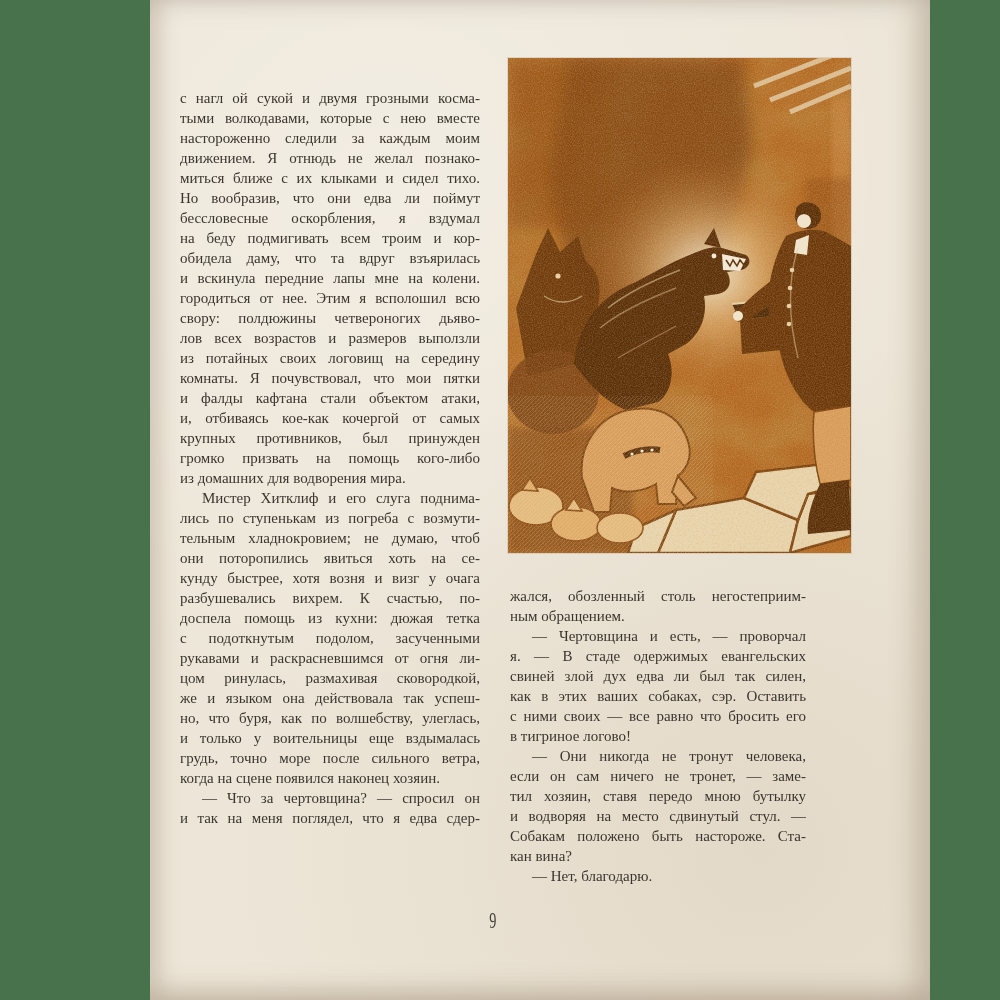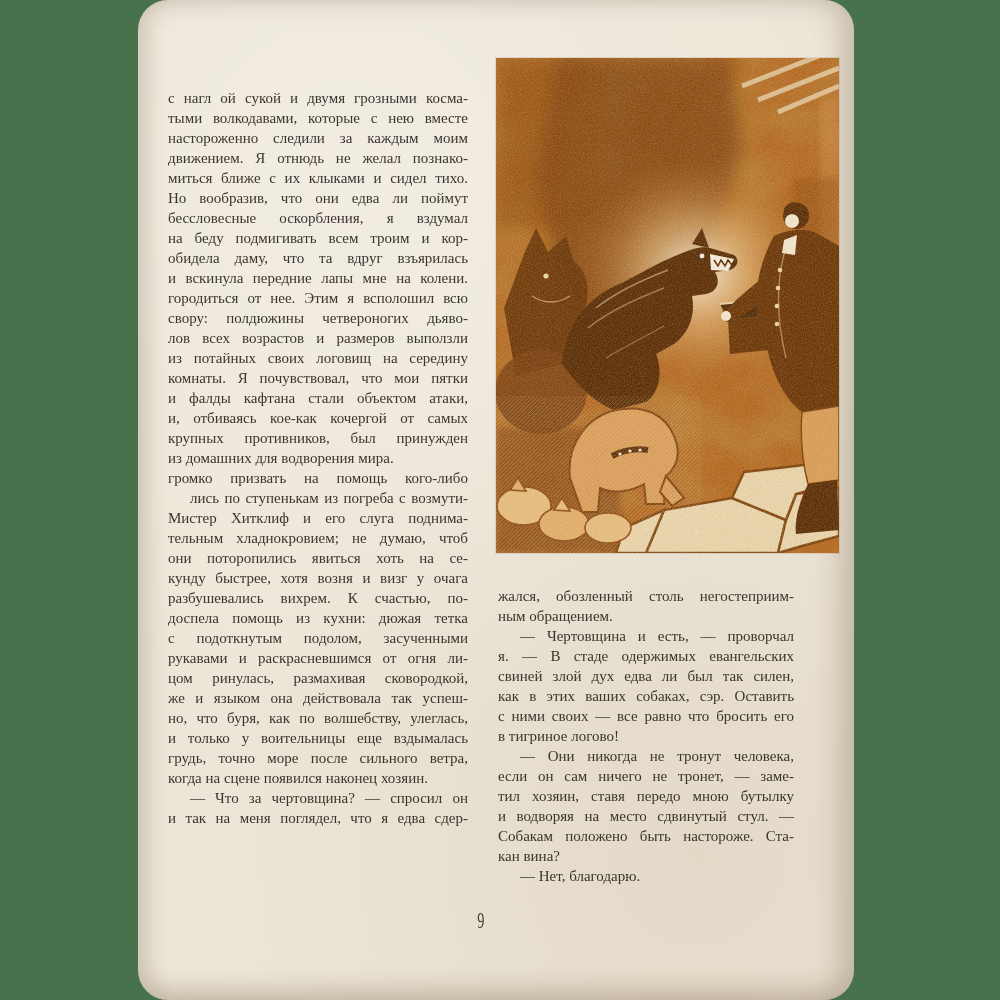--- a/index.html
+++ b/index.html
@@ -2,31 +2,30 @@
 <html><head>
 <meta charset="utf-8">
 <style>
   html,body{margin:0;padding:0;}
   body{
     width:1000px;height:1000px;overflow:hidden;
     background:#48724C;
     font-family:"Liberation Serif", serif;
   }
   #paper{
-    position:absolute;left:138px;top:0;width:716px;height:1000px;
+    position:absolute;left:150px;top:0;width:780px;height:1000px;
     background:
       radial-gradient(120% 90% at 30% 18%, rgba(255,255,255,.28), transparent 60%),
       radial-gradient(110% 85% at 78% 85%, rgba(185,165,135,.20), transparent 62%),
       #EDE6D8;
     box-shadow:
       inset -16px 0 26px rgba(140,120,95,.30),
       inset 12px 0 20px rgba(140,120,95,.20),
       inset 0 -14px 22px rgba(140,120,95,.16),
       inset 0 10px 18px rgba(255,255,255,.25);
-    border-radius: 30px;
   }
   .col{
     position:absolute;
     color:#3A352E;
     font-size:15px;
     line-height:20px;
     letter-spacing:0;
   }
   #col-left{left:30px;top:88px;width:300px;}
   #col-right{left:360px;top:586px;width:296px;}
@@ -67,26 +66,26 @@
         <div class="line">обидела даму, что та вдруг взъярилась</div>
         <div class="line">и вскинула передние лапы мне на колени.</div>
         <div class="line">городиться от нее. Этим я всполошил всю</div>
         <div class="line">свору: полдюжины четвероногих дьяво-</div>
         <div class="line">лов всех возрастов и размеров выползли</div>
         <div class="line">из потайных своих логовищ на середину</div>
         <div class="line">комнаты. Я почувствовал, что мои пятки</div>
         <div class="line">и фалды кафтана стали объектом атаки,</div>
         <div class="line">и, отбиваясь кое-как кочергой от самых</div>
         <div class="line">крупных противников, был принужден</div>
+        <div class="line">громко призвать на помощь кого-либо</div>
         <div class="line flush">из домашних для водворения мира.</div>
-        <div class="line">громко призвать на помощь кого-либо</div>
-      </div>
-      <div class="para indent">
+      </div>
+      <div class="para indent">
+        <div class="line">Мистер Хитклиф и его слуга поднима-</div>
         <div class="line">лись по ступенькам из погреба с возмути-</div>
-        <div class="line">Мистер Хитклиф и его слуга поднима-</div>
         <div class="line">тельным хладнокровием; не думаю, чтоб</div>
         <div class="line">они поторопились явиться хоть на се-</div>
         <div class="line">кунду быстрее, хотя возня и визг у очага</div>
         <div class="line">разбушевались вихрем. К счастью, по-</div>
         <div class="line">доспела помощь из кухни: дюжая тетка</div>
         <div class="line">с подоткнутым подолом, засученными</div>
         <div class="line">рукавами и раскрасневшимся от огня ли-</div>
         <div class="line">цом ринулась, размахивая сковородкой,</div>
         <div class="line">же и языком она действовала так успеш-</div>
         <div class="line">но, что буря, как по волшебству, улеглась,</div>

